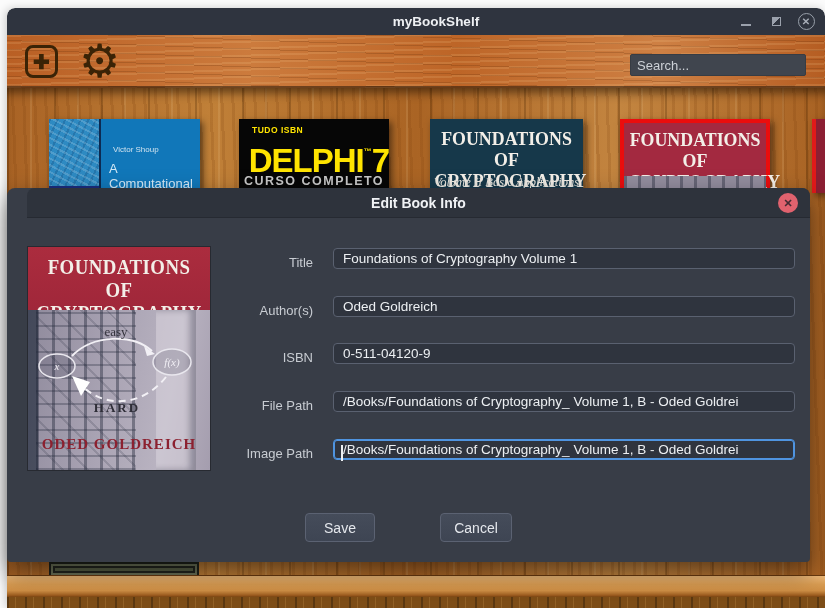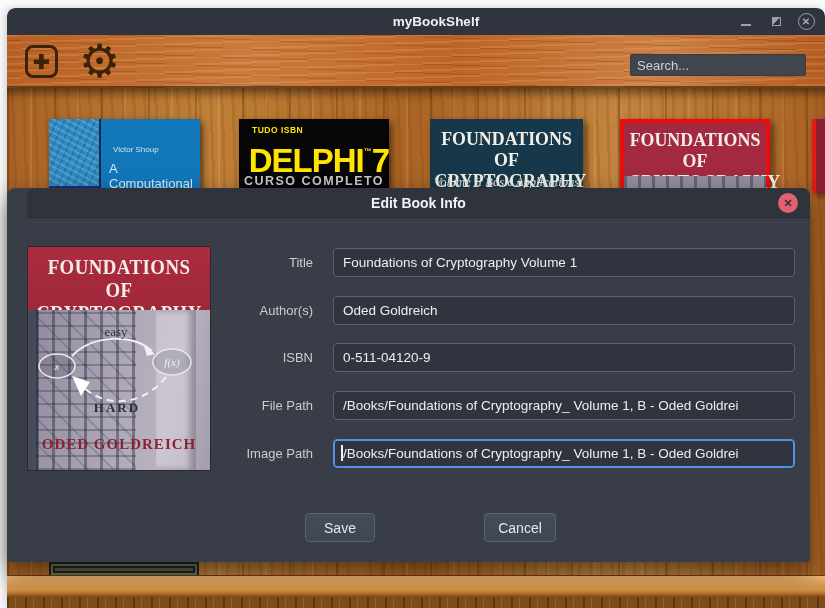--- a/index.html
+++ b/index.html
@@ -125,32 +125,32 @@
   .lbl-hard { left:89px; top:98px; color:#2f2e38; font-size:13px; letter-spacing:2px; font-weight:bold; }
   .lbl-x   { left:29px; top:56px; color:#f0eef4; font-size:11px; font-style:italic; }
   .lbl-fx  { left:144px; top:52px; color:#f0eef4; font-size:11px; font-style:italic; }
   .cover-author { position:absolute; left:0; top:126px; width:100%; text-align:center;
     font-family:"Liberation Serif", serif; font-weight:bold; font-size:15px; letter-spacing:1px; color:#8c2130; }
 
   
   .form-row { position:absolute; left:0; width:100%; height:29px; }
   .field-label { position:absolute; left:130px; width:176px; top:7px; text-align:right;
     color:#c8ccd2; font-size:13px; }
-  .field-input { position:absolute; left:326px; top:0; width:462px; height:29px;
+  .field-input { position:absolute; left:326px; top:0; width:462px; height:21px;
     background:#2f343e; border:1px solid #5a6170; border-radius:4px;
     color:#eceff2; font-size:13.5px; padding:0 9px; font-family:"Liberation Sans", sans-serif; outline:none;
     white-space:nowrap; overflow:hidden; }
   .field-input.focused { border-color:#4f94e0; box-shadow:inset 0 0 0 1px #4f94e0; }
   .text-caret { position:absolute; left:334px; top:257px; width:1.5px; height:16px; background:#eef1f4; z-index:11; }
 
   .dlg-btn { position:absolute; top:325px; height:29px; border-radius:4px; cursor:pointer;
     background:linear-gradient(180deg,#454c5a,#3e4553); border:1px solid #5b6272;
     color:#e4e7ec; font-size:14px; font-family:"Liberation Sans", sans-serif; }
   .btn-save { left:298px; width:70px; }
-  .btn-cancel { left:433px; width:72px;margin-left:44px; }
+  .btn-cancel { left:433px; width:72px; }
 </style>
 </head>
 <body>
 
 <div class="desktop">
   <div class="app-window">
 
     <div class="titlebar">
       <span class="window-title">myBookShelf</span>
       <div class="window-controls">

